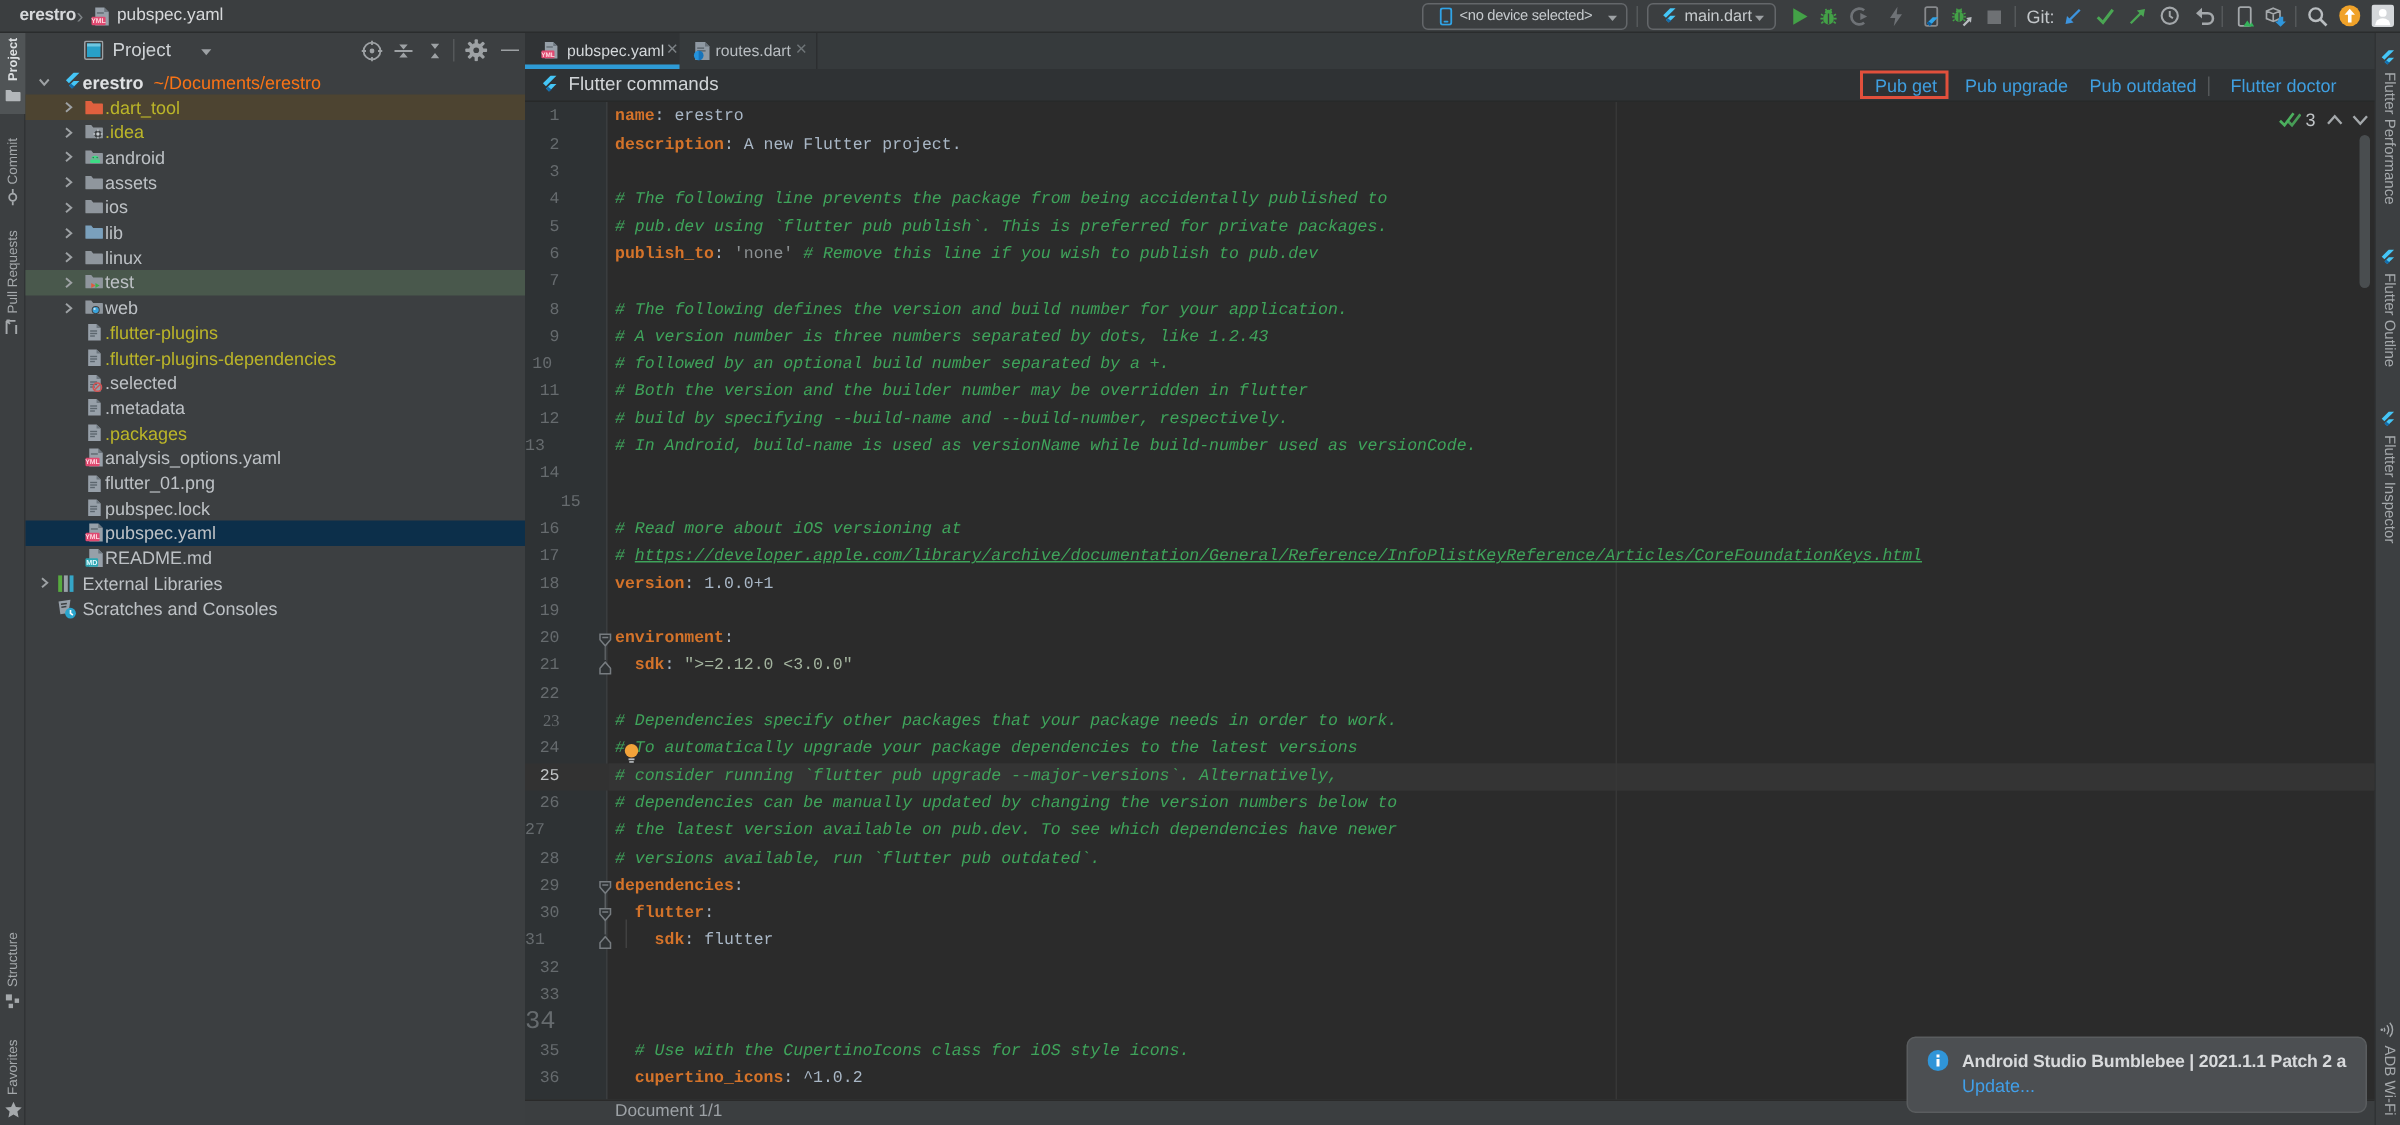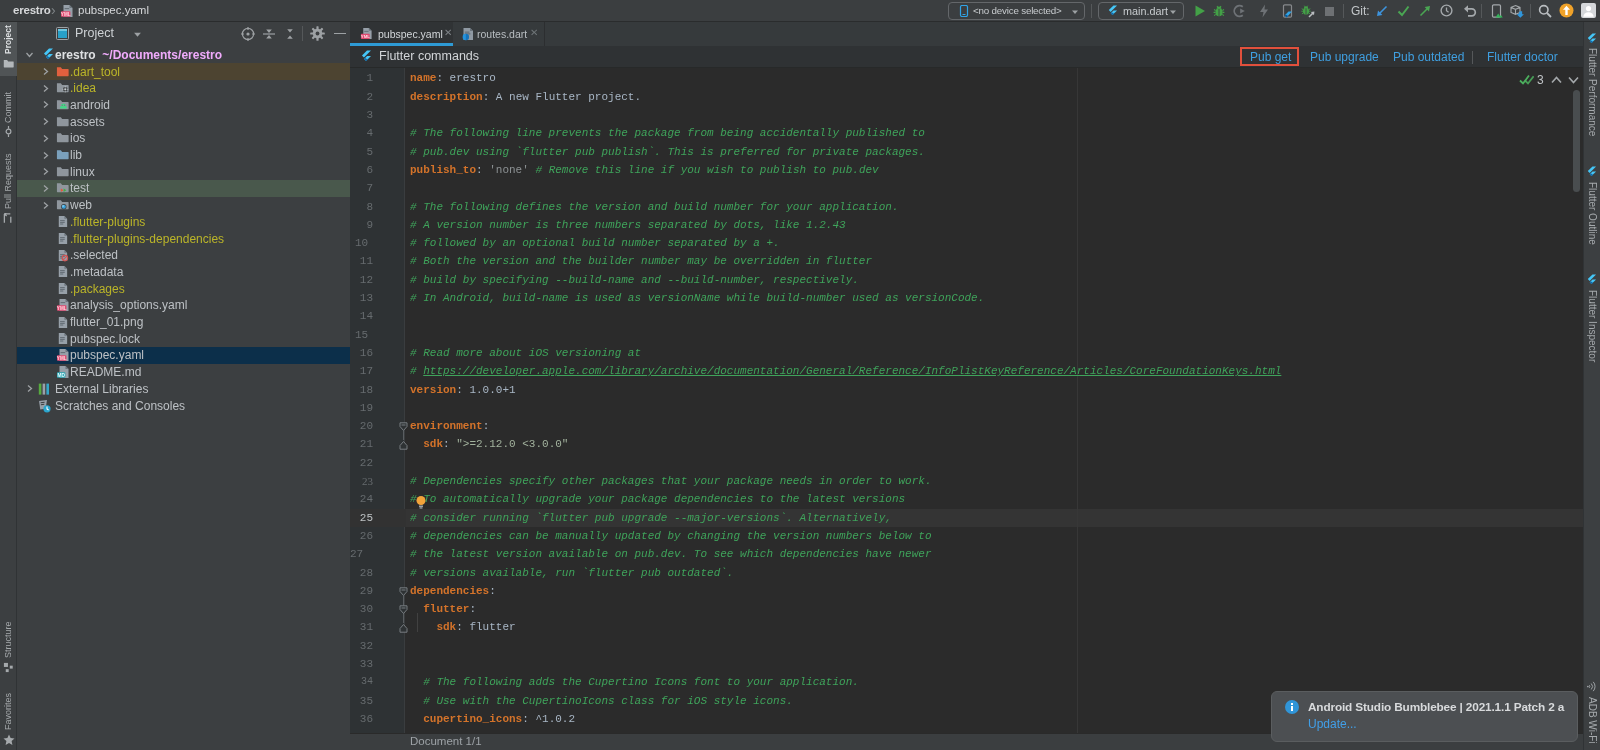--- a/index.html
+++ b/index.html
@@ -201,21 +201,21 @@
     </svg>
     <div class="abs" style="left:334px;top:32.5px;width:12px;height:1.8px;background:#9da1a4"></div>
     <svg class="abs" style="left:25px;top:50.3px" width="9" height="9" viewBox="0 0 9 9">
 <path fill="none" stroke="#9da1a4" stroke-width="1.3" d="M1.5 3 L4.5 6.5 L7.5 3"></path>
     </svg>
     <svg class="abs" style="left:42px;top:47.8px" width="12" height="12" viewBox="0 0 14 14">
 <path fill="#45c6f7" d="M8.2 0.6 L12.8 0.6 L4.6 8.8 L2.3 6.5 Z"></path>
 <path fill="#45c6f7" d="M8.3 7.0 L12.8 7.0 L7.0 12.8 L4.7 10.5 Z"></path>
 <path fill="#0a5c9e" d="M7.0 12.8 L4.7 10.5 L6.2 9.2 L9.2 11.4 Z" opacity="0.85"></path>
 </svg>
-    <div class="abs" style="left:55px;top:47.8px;font-size:12px;font-weight:bold;white-space:nowrap;color:#dfe1e3">erestro<span style="color:#f0abfc;font-weight:bold">&nbsp;&nbsp;~/Documents/erestro</span></div>
+    <div class="abs" style="left:55px;top:47.8px;font-size:12px;font-weight:bold;white-space:nowrap;color:#dfe1e3">erestro<span style="color:#f97316;font-weight:normal">&nbsp;&nbsp;~/Documents/erestro</span></div>
     <div class="abs" style="left:17px;top:63.0px;width:333px;height:16.7px;background:#4d4431"></div>
     <svg class="abs" style="left:41px;top:67.0px" width="9" height="9" viewBox="0 0 9 9">
 <path fill="none" stroke="#9da1a4" stroke-width="1.3" d="M3 1.5 L6.5 4.5 L3 7.5"></path>
     </svg>
     <svg class="abs" style="left:56px;top:64.5px" width="13" height="13" viewBox="0 0 14 14">
 <path fill="#e0603e" d="M1 2.5 h4.2 l1.4 1.8 H13 a0.6 0.6 0 0 1 0.6 0.6 V11.4 a0.6 0.6 0 0 1 -0.6 0.6 H1.6 A0.6 0.6 0 0 1 1 11.4 Z"></path>
 </svg>
     <div class="abs" style="left:70px;top:64.5px;font-size:12px;font-weight:normal;white-space:nowrap;color:#bbb529">.dart_tool</div>
     <svg class="abs" style="left:41px;top:83.69999999999999px" width="9" height="9" viewBox="0 0 9 9">
 <path fill="none" stroke="#9da1a4" stroke-width="1.3" d="M3 1.5 L6.5 4.5 L3 7.5"></path>
@@ -426,42 +426,42 @@
     <div class="abs" style="left:350px;top:106.05px;width:23px;height:18.3px;font-size:11px;line-height:18.3px;text-align:right;color:#666b6e;font-family:'Liberation Mono',monospace">3</div>
     <div class="abs" style="left:350px;top:124.35px;width:23px;height:18.3px;font-size:11px;line-height:18.3px;text-align:right;color:#666b6e;font-family:'Liberation Mono',monospace">4</div>
     <div class="abs" style="left:350px;top:142.65px;width:23px;height:18.3px;font-size:11px;line-height:18.3px;text-align:right;color:#666b6e;font-family:'Liberation Mono',monospace">5</div>
     <div class="abs" style="left:350px;top:160.95px;width:23px;height:18.3px;font-size:11px;line-height:18.3px;text-align:right;color:#666b6e;font-family:'Liberation Mono',monospace">6</div>
     <div class="abs" style="left:350px;top:179.25px;width:23px;height:18.3px;font-size:11px;line-height:18.3px;text-align:right;color:#666b6e;font-family:'Liberation Mono',monospace">7</div>
     <div class="abs" style="left:350px;top:197.55px;width:23px;height:18.3px;font-size:11px;line-height:18.3px;text-align:right;color:#666b6e;font-family:'Liberation Mono',monospace">8</div>
     <div class="abs" style="left:350px;top:215.85px;width:23px;height:18.3px;font-size:11px;line-height:18.3px;text-align:right;color:#666b6e;font-family:'Liberation Mono',monospace">9</div>
     <div class="abs" style="left:350px;top:234.15px;width:23px;height:18.3px;font-size:11px;line-height:18.3px;text-align:center;color:#666b6e;font-family:'Liberation Mono',monospace">10</div>
     <div class="abs" style="left:350px;top:252.45px;width:23px;height:18.3px;font-size:11px;line-height:18.3px;text-align:right;color:#666b6e;font-family:'Liberation Mono',monospace">11</div>
     <div class="abs" style="left:350px;top:270.75px;width:23px;height:18.3px;font-size:11px;line-height:18.3px;text-align:right;color:#666b6e;font-family:'Liberation Mono',monospace">12</div>
-    <div class="abs" style="left:350px;top:289.05px;width:23px;height:18.3px;font-size:11px;line-height:18.3px;text-align:right;color:#666b6e;font-family:'Liberation Mono',monospace">13</div>
+    <div class="abs" style="left:350px;top:289.05px;width:23px;height:18.3px;font-size:11px;line-height:18.3px;color:#666b6e;font-family:'Liberation Mono',monospace">13</div>
     <div class="abs" style="left:350px;top:307.35px;width:23px;height:18.3px;font-size:11px;line-height:18.3px;text-align:right;color:#666b6e;font-family:'Liberation Mono',monospace">14</div>
-    <div class="abs" style="left:350px;top:325.65px;width:23px;height:18.3px;font-size:11px;line-height:18.3px;text-align:center;color:#666b6e;font-family:Liberation Mono, monospace">15</div>
+    <div class="abs" style="left:369px;top:325.65px;width:23px;height:18.3px;font-size:11px;line-height:18.3px;text-align:center;color:#666b6e;font-family:Liberation Mono, monospace">15</div>
     <div class="abs" style="left:350px;top:343.95px;width:23px;height:18.3px;font-size:11px;line-height:18.3px;text-align:right;color:#666b6e;font-family:'Liberation Mono',monospace">16</div>
     <div class="abs" style="left:350px;top:362.25px;width:23px;height:18.3px;font-size:11px;line-height:18.3px;text-align:right;color:#666b6e;font-family:'Liberation Mono',monospace">17</div>
     <div class="abs" style="left:350px;top:380.55px;width:23px;height:18.3px;font-size:11px;line-height:18.3px;text-align:right;color:#666b6e;font-family:'Liberation Mono',monospace">18</div>
     <div class="abs" style="left:350px;top:398.85px;width:23px;height:18.3px;font-size:11px;line-height:18.3px;text-align:right;color:#666b6e;font-family:'Liberation Mono',monospace">19</div>
     <div class="abs" style="left:350px;top:417.15px;width:23px;height:18.3px;font-size:11px;line-height:18.3px;text-align:right;color:#666b6e;font-family:'Liberation Mono',monospace">20</div>
     <div class="abs" style="left:350px;top:435.45px;width:23px;height:18.3px;font-size:11px;line-height:18.3px;text-align:right;color:#666b6e;font-family:'Liberation Mono',monospace">21</div>
     <div class="abs" style="left:350px;top:453.75px;width:23px;height:18.3px;font-size:11px;line-height:18.3px;text-align:right;color:#666b6e;font-family:'Liberation Mono',monospace">22</div>
     <div class="abs" style="left:350px;top:472.05px;width:23px;height:18.3px;font-size:11px;line-height:18.3px;text-align:right;color:#666b6e;font-family:Liberation Serif, serif">23</div>
     <div class="abs" style="left:350px;top:490.35px;width:23px;height:18.3px;font-size:11px;line-height:18.3px;text-align:right;color:#666b6e;font-family:'Liberation Mono',monospace">24</div>
     <div class="abs" style="left:350px;top:508.65px;width:23px;height:18.3px;font-size:11px;line-height:18.3px;text-align:right;color:#bfc3c5;font-family:'Liberation Mono',monospace">25</div>
     <div class="abs" style="left:350px;top:526.95px;width:23px;height:18.3px;font-size:11px;line-height:18.3px;text-align:right;color:#666b6e;font-family:'Liberation Mono',monospace">26</div>
     <div class="abs" style="left:350px;top:545.25px;width:23px;height:18.3px;font-size:11px;line-height:18.3px;text-align:left;color:#666b6e;font-family:'Liberation Mono',monospace">27</div>
     <div class="abs" style="left:350px;top:563.55px;width:23px;height:18.3px;font-size:11px;line-height:18.3px;text-align:right;color:#666b6e;font-family:'Liberation Mono',monospace">28</div>
     <div class="abs" style="left:350px;top:581.85px;width:23px;height:18.3px;font-size:11px;line-height:18.3px;text-align:right;color:#666b6e;font-family:'Liberation Mono',monospace">29</div>
     <div class="abs" style="left:350px;top:600.15px;width:23px;height:18.3px;font-size:11px;line-height:18.3px;text-align:right;color:#666b6e;font-family:'Liberation Mono',monospace">30</div>
-    <div class="abs" style="left:350px;top:618.45px;width:23px;height:18.3px;font-size:11px;line-height:18.3px;text-align:right;color:#666b6e;font-family:'Liberation Mono',monospace">31</div>
+    <div class="abs" style="left:350px;top:618.45px;width:23px;height:18.3px;font-size:11px;line-height:18.3px;color:#666b6e;font-family:'Liberation Mono',monospace">31</div>
     <div class="abs" style="left:350px;top:636.75px;width:23px;height:18.3px;font-size:11px;line-height:18.3px;text-align:right;color:#666b6e;font-family:'Liberation Mono',monospace">32</div>
     <div class="abs" style="left:350px;top:655.05px;width:23px;height:18.3px;font-size:11px;line-height:18.3px;text-align:right;color:#666b6e;font-family:'Liberation Mono',monospace">33</div>
-    <div class="abs" style="left:350px;top:673.35px;width:23px;height:18.3px;font-size:10px;line-height:18.3px;text-align:right;color:#666b6e;font-family:'Liberation Mono',monospace">34</div>
+    <div class="abs" style="left:350px;top:673.35px;width:23px;height:18.3px;font-size:17px;line-height:18.3px;color:#666b6e;font-family:'Liberation Mono',monospace">34</div>
     <div class="abs" style="left:350px;top:691.65px;width:23px;height:18.3px;font-size:11px;line-height:18.3px;text-align:right;color:#666b6e;font-family:'Liberation Mono',monospace">35</div>
     <div class="abs" style="left:350px;top:709.95px;width:23px;height:18.3px;font-size:11px;line-height:18.3px;text-align:right;color:#666b6e;font-family:'Liberation Mono',monospace">36</div>
     <div class="abs" style="left:403px;top:431.3px;width:1px;height:8.3px;background:#5a5e61"></div>
     <div class="abs" style="left:403px;top:596.0px;width:1px;height:26.6px;background:#5a5e61"></div>
     <svg class="abs" style="left:399px;top:421.8px" width="9" height="10" viewBox="0 0 9 10">
 <path fill="#2e3234" stroke="#777c80" stroke-width="1" d="M1 0.8 H8 V4.5 L4.5 8.5 L1 4.5 Z"></path>
 <path stroke="#777c80" stroke-width="1" d="M2.5 3 H6.5"></path>
     </svg>
     <svg class="abs" style="left:399px;top:440.1px" width="9" height="10" viewBox="0 0 9 10">
 <path fill="#2e3234" stroke="#777c80" stroke-width="1" d="M1 9.2 H8 V5.5 L4.5 1.5 L1 5.5 Z"></path>
@@ -496,21 +496,20 @@
     <div class="cl" style="left:410.0px;top:435.45px">  <span class="k">sdk</span>: <span class="s2">"&gt;=2.12.0 &lt;3.0.0"</span></div>
     <div class="cl" style="left:410.0px;top:472.05px"><span class="c"># Dependencies specify other packages that your package needs in order to work.</span></div>
     <div class="cl" style="left:410.0px;top:490.35px"><span class="c"># To automatically upgrade your package dependencies to the latest versions</span></div>
     <div class="cl" style="left:410.0px;top:508.65px"><span class="c"># consider running `flutter pub upgrade --major-versions`. Alternatively,</span></div>
     <div class="cl" style="left:410.0px;top:526.95px"><span class="c"># dependencies can be manually updated by changing the version numbers below to</span></div>
     <div class="cl" style="left:410.0px;top:545.25px"><span class="c"># the latest version available on pub.dev. To see which dependencies have newer</span></div>
     <div class="cl" style="left:410.0px;top:563.55px"><span class="c"># versions available, run `flutter pub outdated`.</span></div>
     <div class="cl" style="left:410.0px;top:581.85px"><span class="k">dependencies</span>:</div>
     <div class="cl" style="left:410.0px;top:600.15px">  <span class="k">flutter</span>:</div>
     <div class="cl" style="left:410.0px;top:618.45px">    <span class="k">sdk</span>: flutter</div>
-    <div class="cl" style="left:410.0px;top:673.35px">  <span class="c"># The following adds the Cupertino Icons font to your application.</span></div>
     <div class="cl" style="left:410.0px;top:691.65px">  <span class="c"># Use with the CupertinoIcons class for iOS style icons.</span></div>
     <div class="cl" style="left:410.0px;top:709.95px">  <span class="k">cupertino_icons</span>: ^1.0.2</div>
     <svg class="abs" style="left:416px;top:496.0px" width="10" height="13" viewBox="0 0 10 13">
 <circle cx="5" cy="4.5" r="4.5" fill="#f2a33a"></circle>
 <rect x="3" y="9.6" width="4" height="1.2" fill="#b9bdc0"></rect>
 <rect x="3.5" y="11.4" width="3" height="1.1" fill="#b9bdc0"></rect>
     </svg>
     <svg class="abs" style="left:1519px;top:74px" width="15" height="12" viewBox="0 0 15 12">
 <path fill="none" stroke="#4cb05e" stroke-width="1.8" d="M1 6.5 L4 9.5 L10 1.5"></path>
 <path fill="none" stroke="#4cb05e" stroke-width="1.8" d="M6 6.5 L9 9.5 L14.6 2.2" opacity="0.85"></path>

